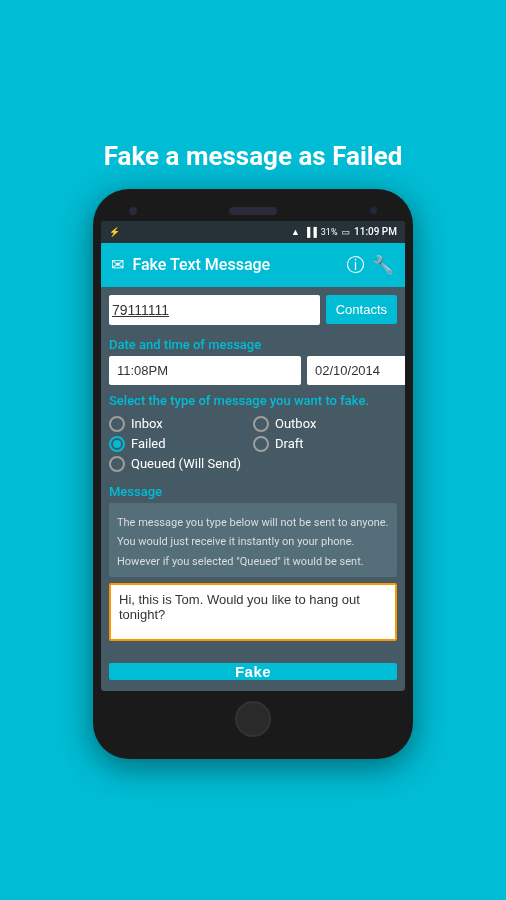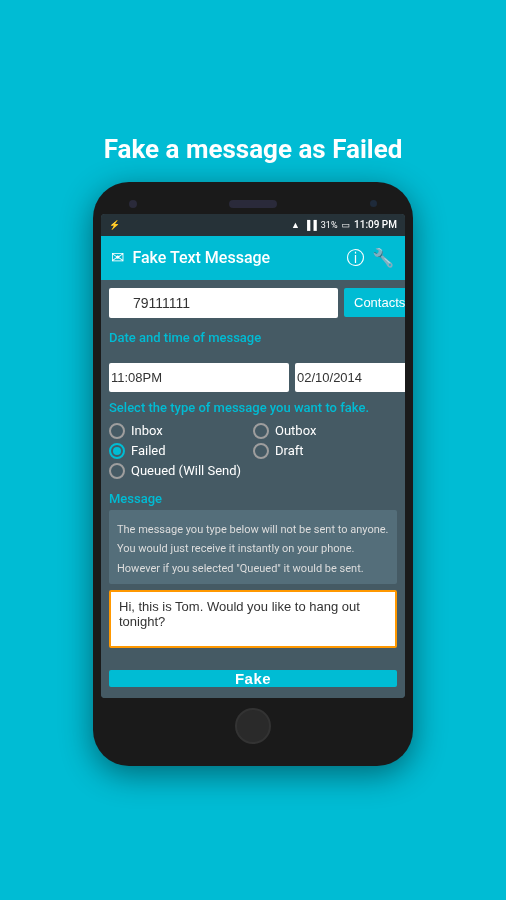--- a/index.html
+++ b/index.html
@@ -155,57 +155,58 @@
       align-items: center;
       padding: 8px 8px 6px 8px;
       gap: 6px;
       background: #455A64;
     }
     .phone-input {
       flex: 1;
       background: white;
       border: none;
       border-radius: 2px;
-      padding: 7px 24px;
+      padding: 7px 3px;
       font-size: 14px;
       color: #333;
       outline: none;
+      text-decoration: underline;
     }
     .contacts-btn {
       background: #00BCD4;
       color: white;
       border: none;
       border-radius: 2px;
       padding: 7px 10px;
       font-size: 13px;
       font-weight: 500;
       cursor: pointer;
       white-space: nowrap;
     }
 
     
     .section-label {
       color: #00BCD4;
       font-size: 13px;
       font-weight: 500;
-      padding: 6px 8px 18px 8px;
+      padding: 6px 8px 4px 8px;
     }
 
     
     .datetime-row {
       display: flex;
       gap: 6px;
       padding: 0 8px 4px 8px;
     }
     .datetime-input {
       flex: 1;
       background: white;
       border: none;
       border-radius: 2px;
-      padding: 7px 2px;
+      padding: 7px 8px;
       font-size: 13px;
       color: #333;
       outline: none;
     }
 
     .double-tap-hint {
       color: #ccc;
       font-size: 11px;
       text-align: center;
       padding: 2px 0 6px 0;

